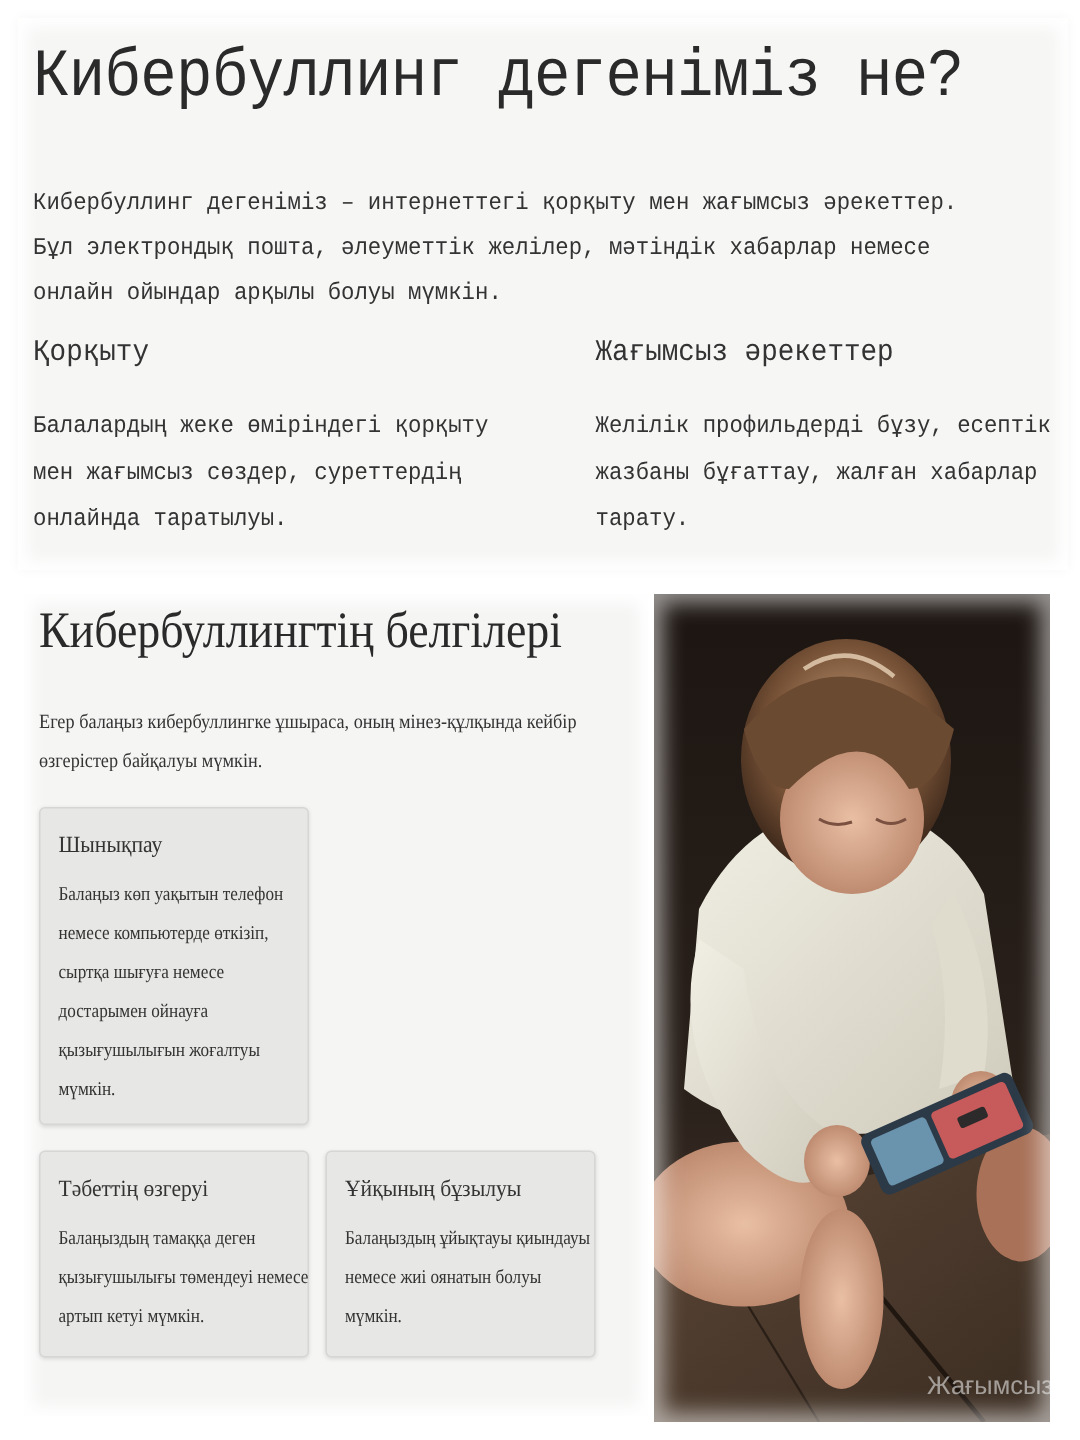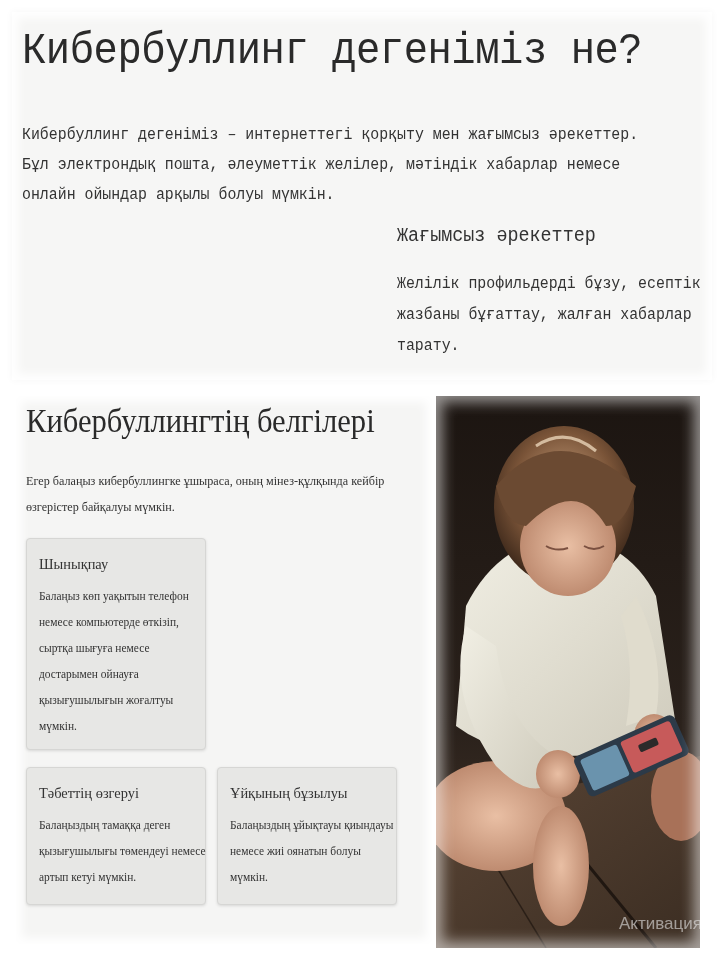--- a/index.html
+++ b/index.html
@@ -84,20 +84,24 @@
       font-family: "Liberation Sans", "DejaVu Sans", sans-serif;
       font-size: 17px; color: rgba(230,230,230,0.6); z-index: 2;
     }
   </style>
 </head>
 <body>
 
 <div class="panel-top">
   <h1 class="title">Кибербуллинг дегеніміз не?</h1>
   <p class="intro">Кибербуллинг дегеніміз – интернеттегі қорқыту мен жағымсыз әрекеттер. Бұл электрондық пошта, әлеуметтік желілер, мәтіндік хабарлар немесе онлайн ойындар арқылы болуы мүмкін.</p>
+  <div class="col left">
+    <h2>Қорқыту</h2>
+    <p>Балалардың жеке өміріндегі қорқыту мен жағымсыз сөздер, суреттердің онлайнда таратылуы.</p>
+  </div>
   <div class="col right">
     <h2>Жағымсыз әрекеттер</h2>
     <p>Желілік профильдерді бұзу, есептік жазбаны бұғаттау, жалған хабарлар тарату.</p>
   </div>
 </div>
 
 <div class="panel-bottom">
   <h1 class="subtitle">Кибербуллингтің белгілері</h1>
   <p class="sub-intro">Егер балаңыз кибербуллингке ұшыраса, оның мінез-құлқында кейбір өзгерістер байқалуы мүмкін.</p>
 
@@ -166,14 +170,14 @@
       <rect x="205" y="355" width="20" height="8" rx="2" fill="#2c2a2a"></rect>
     </g>
 
     <ellipse cx="128" cy="110" rx="70" ry="80" fill="url(#hair)"></ellipse>
     <ellipse cx="132" cy="150" rx="48" ry="50" fill="url(#skin)"></ellipse>
     <path d="M60 90 Q120 20 200 90 Q190 130 170 130 Q140 80 90 130 Q70 130 60 90 Z" fill="#6b4a32"></path>
     <path d="M100 50 Q130 30 160 55" stroke="#e8d3b8" stroke-width="3" fill="none" opacity="0.8"></path>
     <path d="M110 150 Q120 156 132 152" stroke="#7a5040" stroke-width="2" fill="none"></path>
     <path d="M148 150 Q158 156 168 150" stroke="#7a5040" stroke-width="2" fill="none"></path>
   </svg>
-  <span class="watermark">Активация</span>
+  <span class="watermark">Жағымсыз</span>
 </div>
 
 </body></html>

